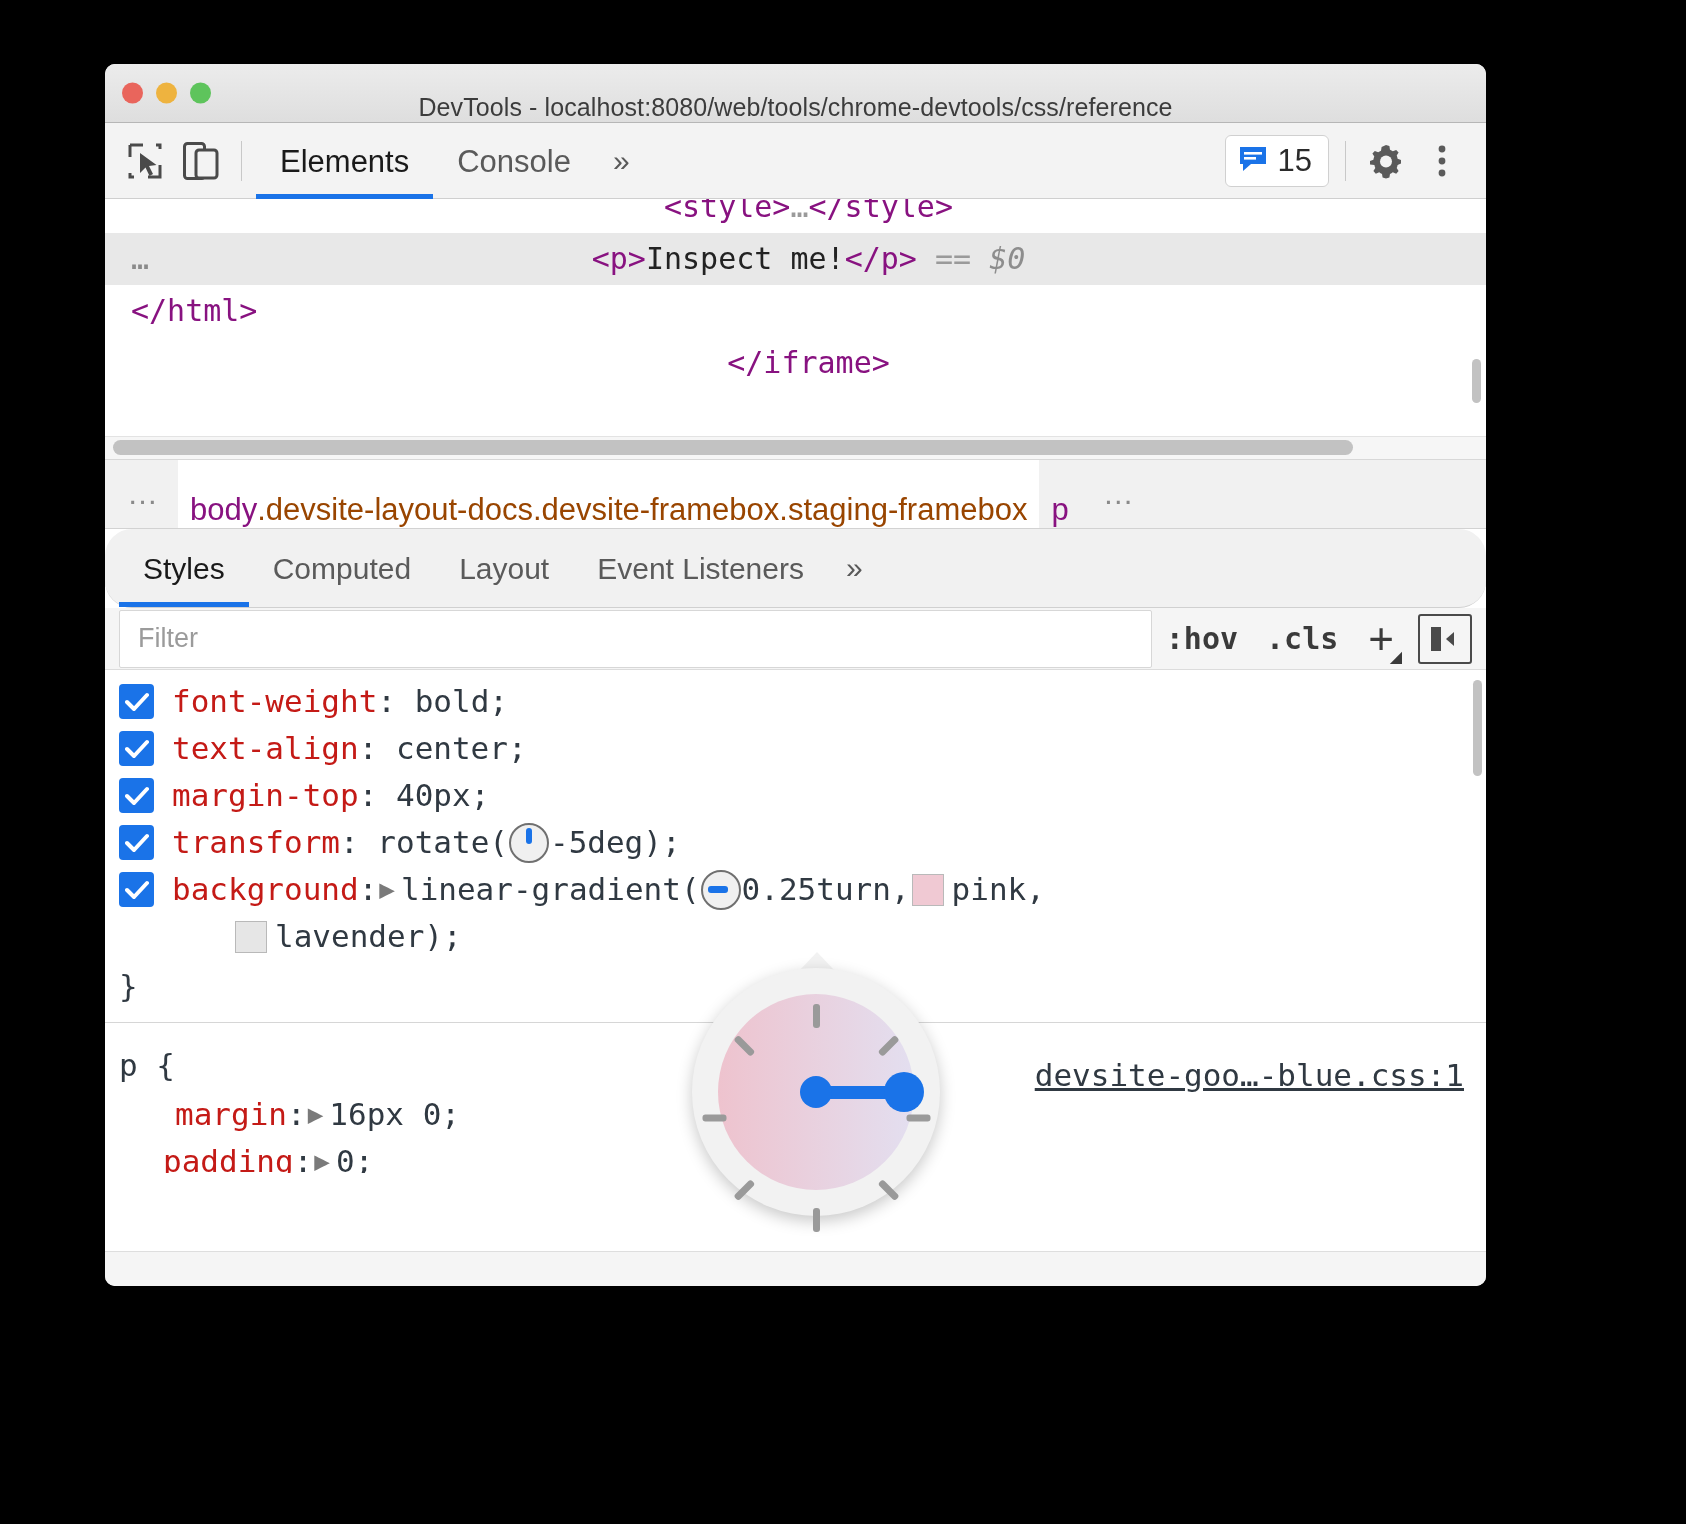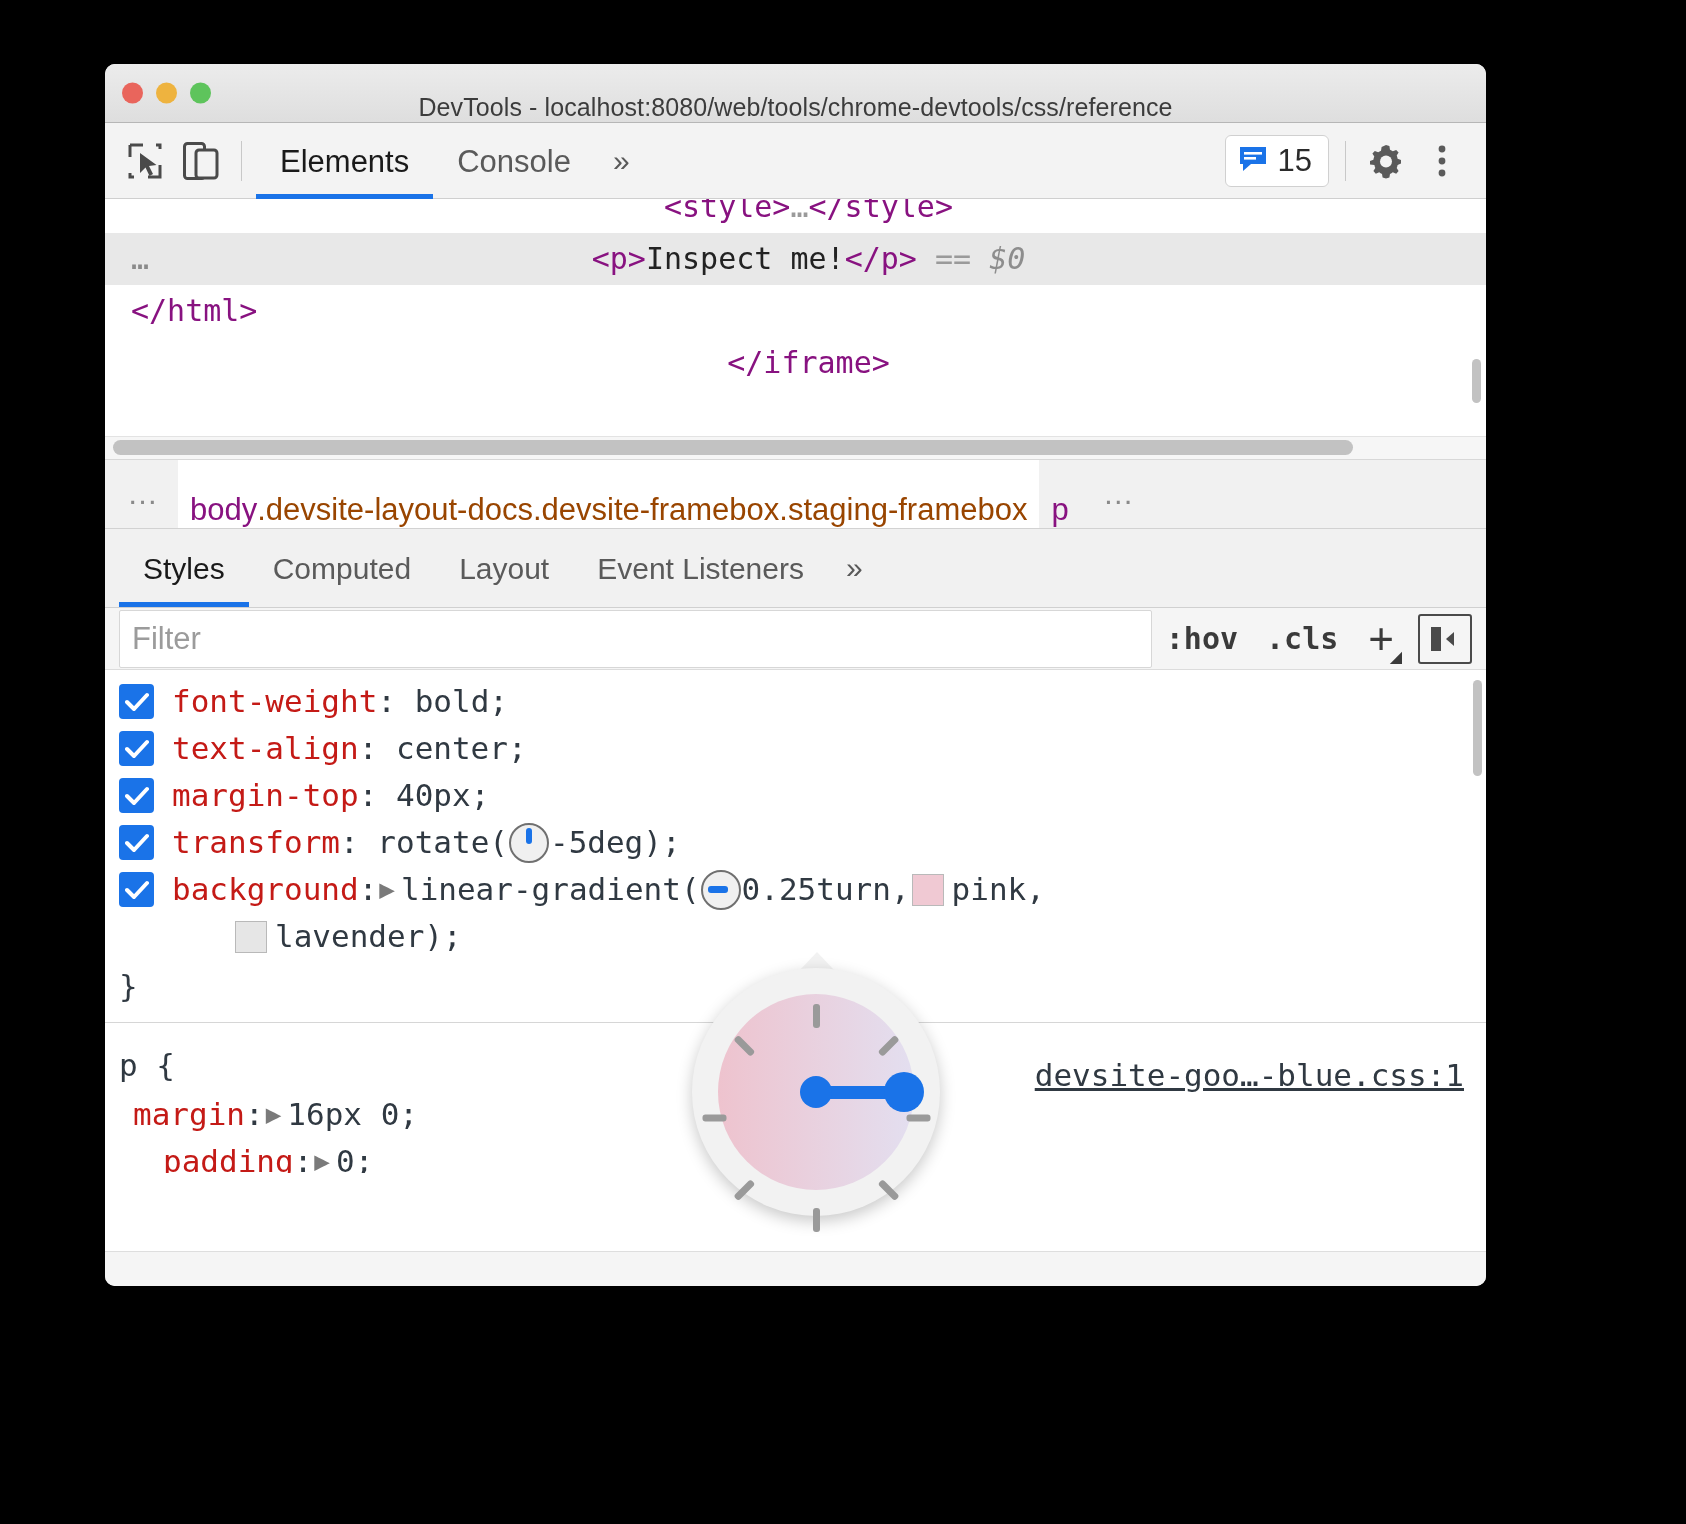--- a/index.html
+++ b/index.html
@@ -233,20 +233,21 @@
   }
 
   
   .subtabs {
     height: 78px;
     background: #f1f1f1;
     border-bottom: 1px solid #d0d0d0;
     display: flex;
     align-items: center;
     padding-left: 14px;
+    border-radius: 27px;
   }
   .subtab {
     font-size: 30px;
     color: #5a5a5a;
     padding: 0 24px;
     height: 78px;
     line-height: 80px;
     position: relative;
     white-space: nowrap;
   }
@@ -271,23 +272,23 @@
     box-sizing: border-box;
   }
   .filter-input {
     flex: 1;
     height: 58px;
     background: #fff;
     border: 1px solid #d7d7d7;
     border-radius: 2px;
     display: flex;
     align-items: center;
-    padding-left: 12px;
+    padding-left: 18px;
     box-sizing: border-box;
-    font-size: 31px;
+    font-size: 27px;
     color: #9b9b9b;
     font-family: "Liberation Sans", sans-serif;
   }
   .filter-btn {
     font-family: "DejaVu Sans Mono", monospace;
     font-size: 30px;
     font-weight: bold;
     color: #3a3a3a;
     padding: 0 14px;
     white-space: nowrap;
@@ -725,21 +726,21 @@
         <div class="selrow">
           <span class="val">}</span>
         </div>
       </div>
 
       <div class="rule-block rule-sep" style="padding-top:16px;">
         <div class="selrow">
           <span class="val">p {</span>
           <span class="src-link" style="top:10px;">devsite-goo…-blue.css:1</span>
         </div>
-        <div class="decl indent" style="padding-left:28px;">
+        <div class="decl indent" style="padding-left:70px;">
           <span class="prop">margin</span>
             <span class="val">:</span>
             <span class="tri">▶</span>
             <span class="val">16px 0;</span>
         </div>
         <div class="decl indent" style="padding-left:58px;">
           <span class="prop">padding</span>
             <span class="val">:</span>
             <span class="tri">▶</span>
             <span class="val">0;</span>

